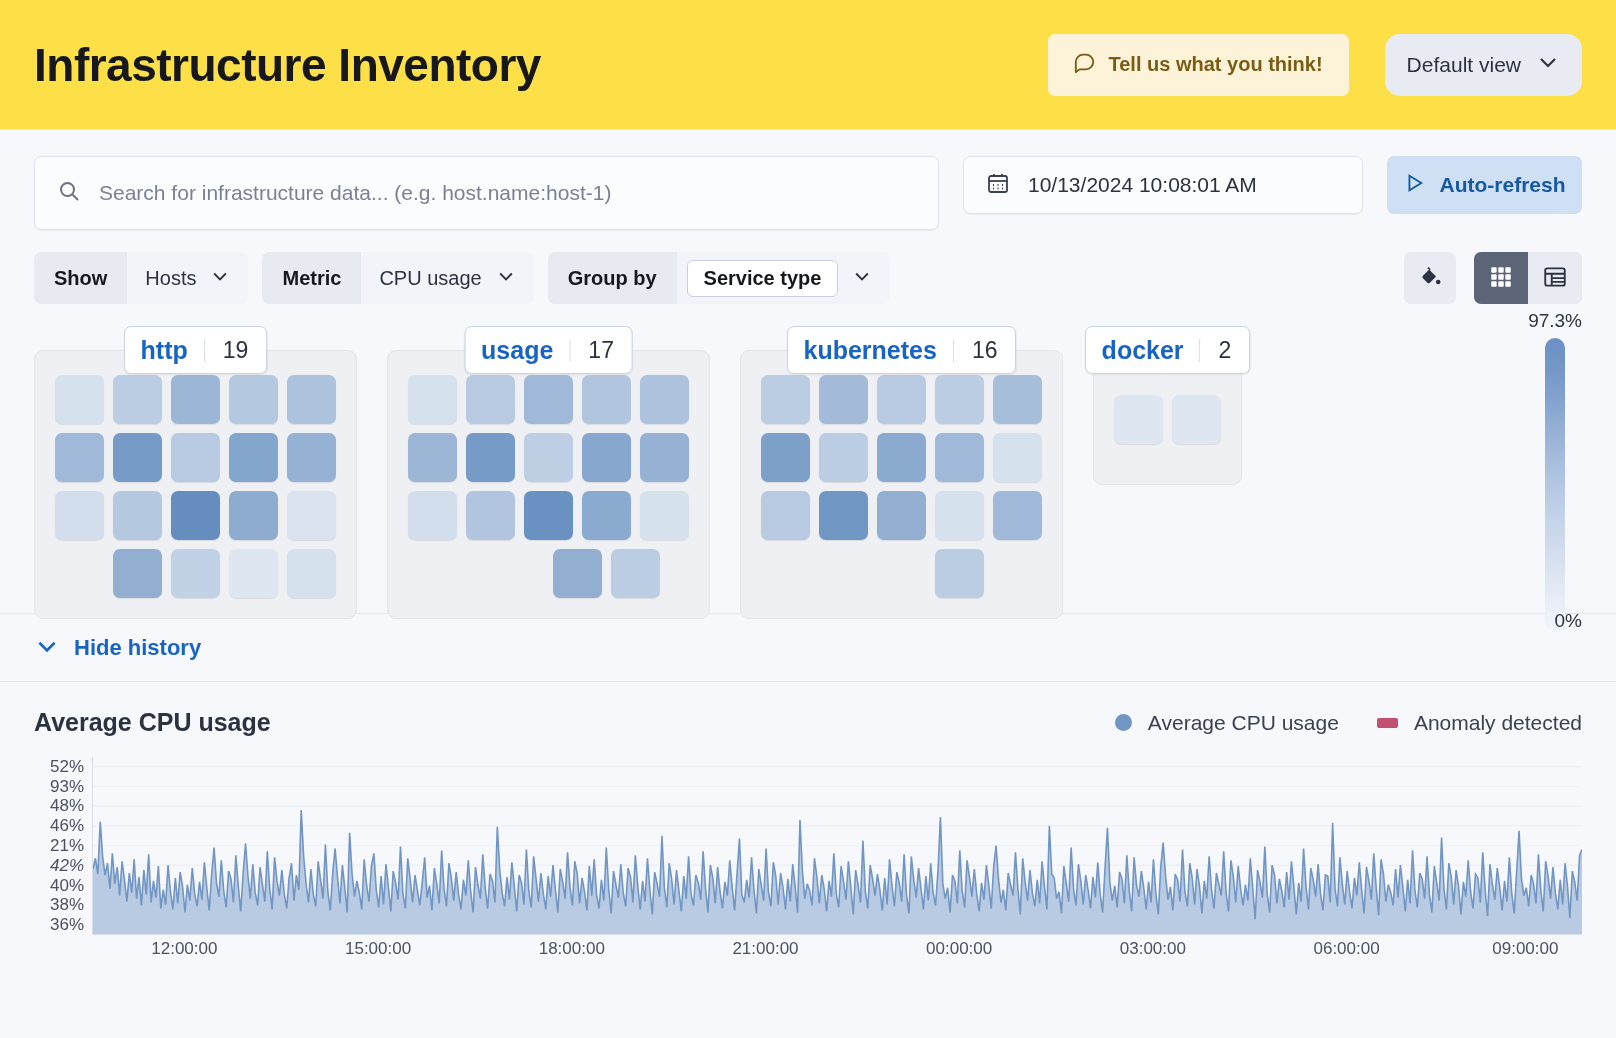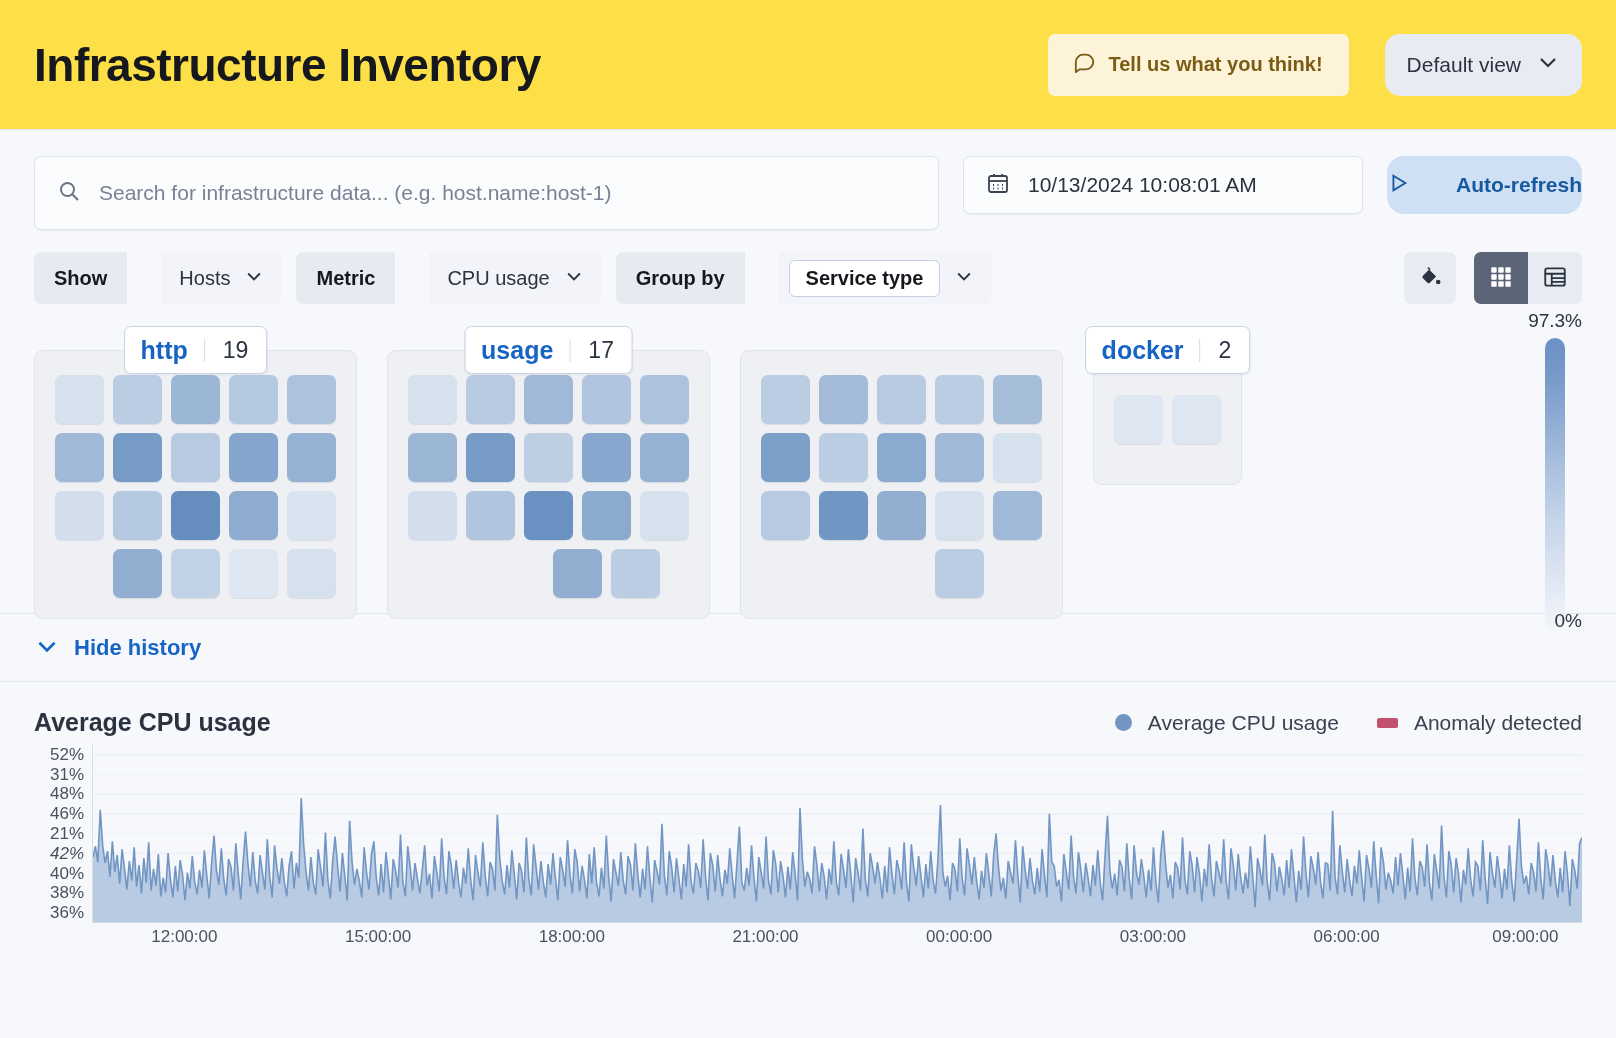--- a/index.html
+++ b/index.html
@@ -69,36 +69,36 @@
     background: #fbfcfe;
     border: 1px solid #dfe2ee;
     border-radius: 7px;
     padding: 0 22px;
     box-shadow: 0 1px 1px rgba(25,35,60,0.04);
     font-size: 21px; color: #2b3240;
     cursor: pointer;
   }
   .refresh-btn {
     width: 195px; margin-left: 24px;
-    display: flex; align-items: center; justify-content: space-between; gap: 14px;
+    display: flex; align-items: center; justify-content: center; gap: 14px;
     height: 58px;
     background: #cfe0f5; color: #17599e;
-    border: none; border-radius: 17px;
+    border: none; border-radius: 7px;
     font-size: 21px; font-weight: 600;
     font-family: inherit; cursor: pointer;
   }
 
   .row2 {
     display: flex; align-items: center;
     margin-top: 22px;
   }
   .filter-group {
     display: flex; align-items: flex-end;
     height: 52px; margin-right: 14px;
-    border-radius: 7px; overflow: hidden; gap: 34px;
+    border-radius: 7px; overflow: hidden;
   }
   .filter-label {
     background: #e7eaf1; color: #16181d;
     font-size: 20px; font-weight: 700;
     padding: 0 20px; height: 52px;
     display: flex; align-items: center;
   }
   .filter-value {
     display: flex; align-items: center; gap: 14px;
     background: #f3f4f9; color: #2b3240;
@@ -214,21 +214,21 @@
   .chart-title { font-size: 25px; font-weight: 700; color: #2b3240; }
   .chart-head-spacer { flex: 1; }
   .chart-legend { display: flex; align-items: center; gap: 38px; }
   .legend-item { display: flex; align-items: center; gap: 16px; }
   .legend-dot { width: 17px; height: 17px; border-radius: 50%; }
   .legend-sq { width: 21px; height: 10px; border-radius: 2px; }
   .legend-text { font-size: 21px; color: #3a4150; }
 
   .chart-wrap {
     position: relative;
-    margin-top: 8px;
+    margin-top: 20px;
     height: 210px;
     display: flex;
   }
   .y-axis {
     width: 58px; position: relative; height: 178px;
   }
   .y-tick {
     position: absolute; right: 8px;
     font-size: 17px; color: #4d5costs;
     color: #4a5160;
@@ -459,20 +459,24 @@
           </div>
           <div class="waffle-row">
             <div style="width: 49px;"></div>
             <div style="width: 49px;"></div>
             <div class="cell" style="background: rgb(146, 175, 210);"></div>
             <div class="cell" style="background: rgb(187, 205, 227);"></div>
           </div>
         </div>
       </div>
       <div class="group">
+        <div class="group-badge">
+          <span class="group-name">kubernetes</span>
+          <span class="group-count">16</span>
+        </div>
         <div class="group-body">
           <div class="waffle-row">
             <div class="cell" style="background: rgb(187, 205, 227);"></div>
             <div class="cell" style="background: rgb(163, 187, 217);"></div>
             <div class="cell" style="background: rgb(183, 202, 225);"></div>
             <div class="cell" style="background: rgb(187, 205, 227);"></div>
             <div class="cell" style="background: rgb(166, 190, 218);"></div>
           </div>
           <div class="waffle-row">
             <div class="cell" style="background: rgb(125, 160, 201);"></div>
@@ -537,21 +541,21 @@
       <div class="legend-item">
         <span class="legend-sq" id="lg1" style="background: rgb(194, 80, 111);"></span>
         <span class="legend-text">Anomaly detected</span>
       </div>
     </div>
   </div>
 
   <div class="chart-wrap">
     <div class="y-axis" id="y-axis">
         <div class="y-tick" style="top: 5.55556%;">52%</div>
-        <div class="y-tick" style="top: 16.6667%;">31%</div>
+        <div class="y-tick" style="top: 16.6667%;">93%</div>
         <div class="y-tick" style="top: 27.7778%;">48%</div>
         <div class="y-tick" style="top: 38.8889%;">46%</div>
         <div class="y-tick" style="top: 50%;">21%</div>
         <div class="y-tick" style="top: 61.1111%; font-style: italic;">42%</div>
         <div class="y-tick" style="top: 72.2222%;">40%</div>
         <div class="y-tick" style="top: 83.3333%;">38%</div>
         <div class="y-tick" style="top: 94.4444%;">36%</div>
       </div>
     <div class="plot" id="plot">
         <svg viewBox="0 0 1000 300" preserveAspectRatio="none">

